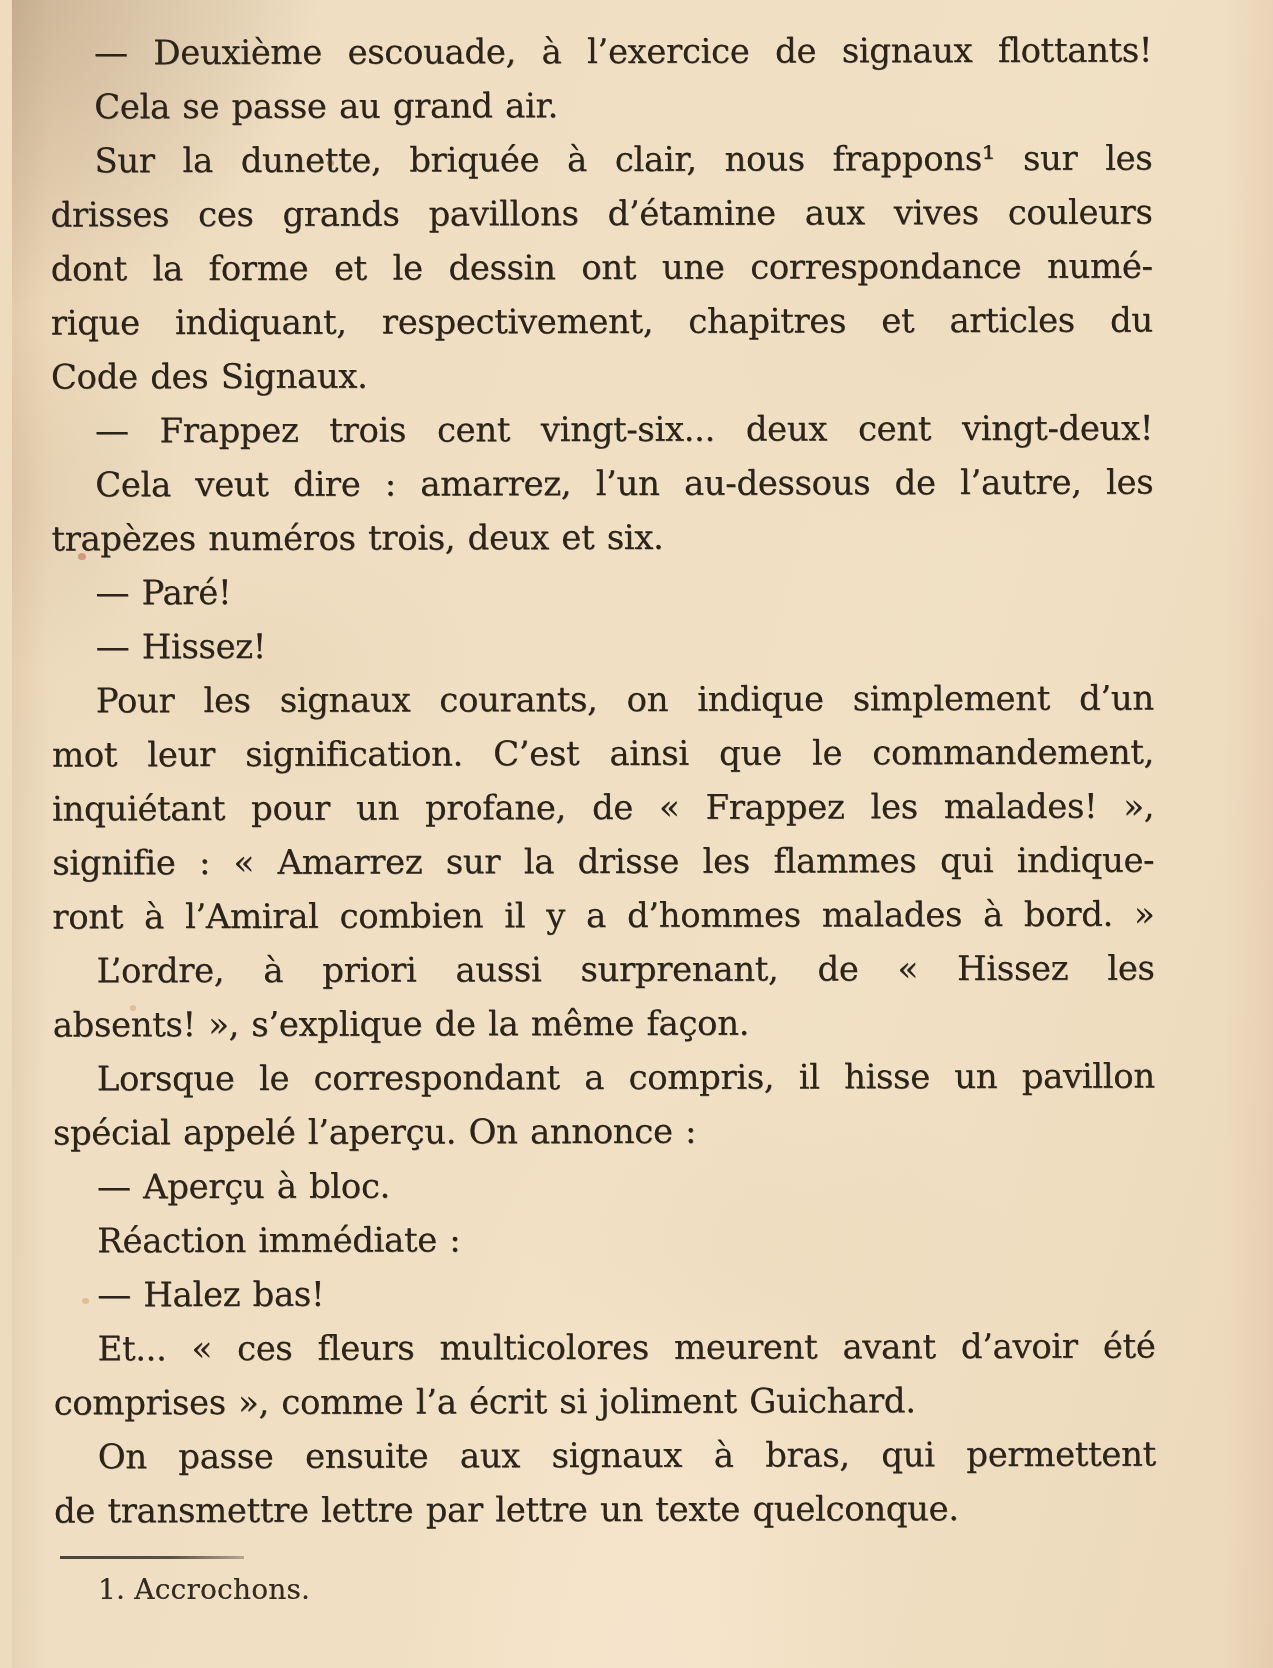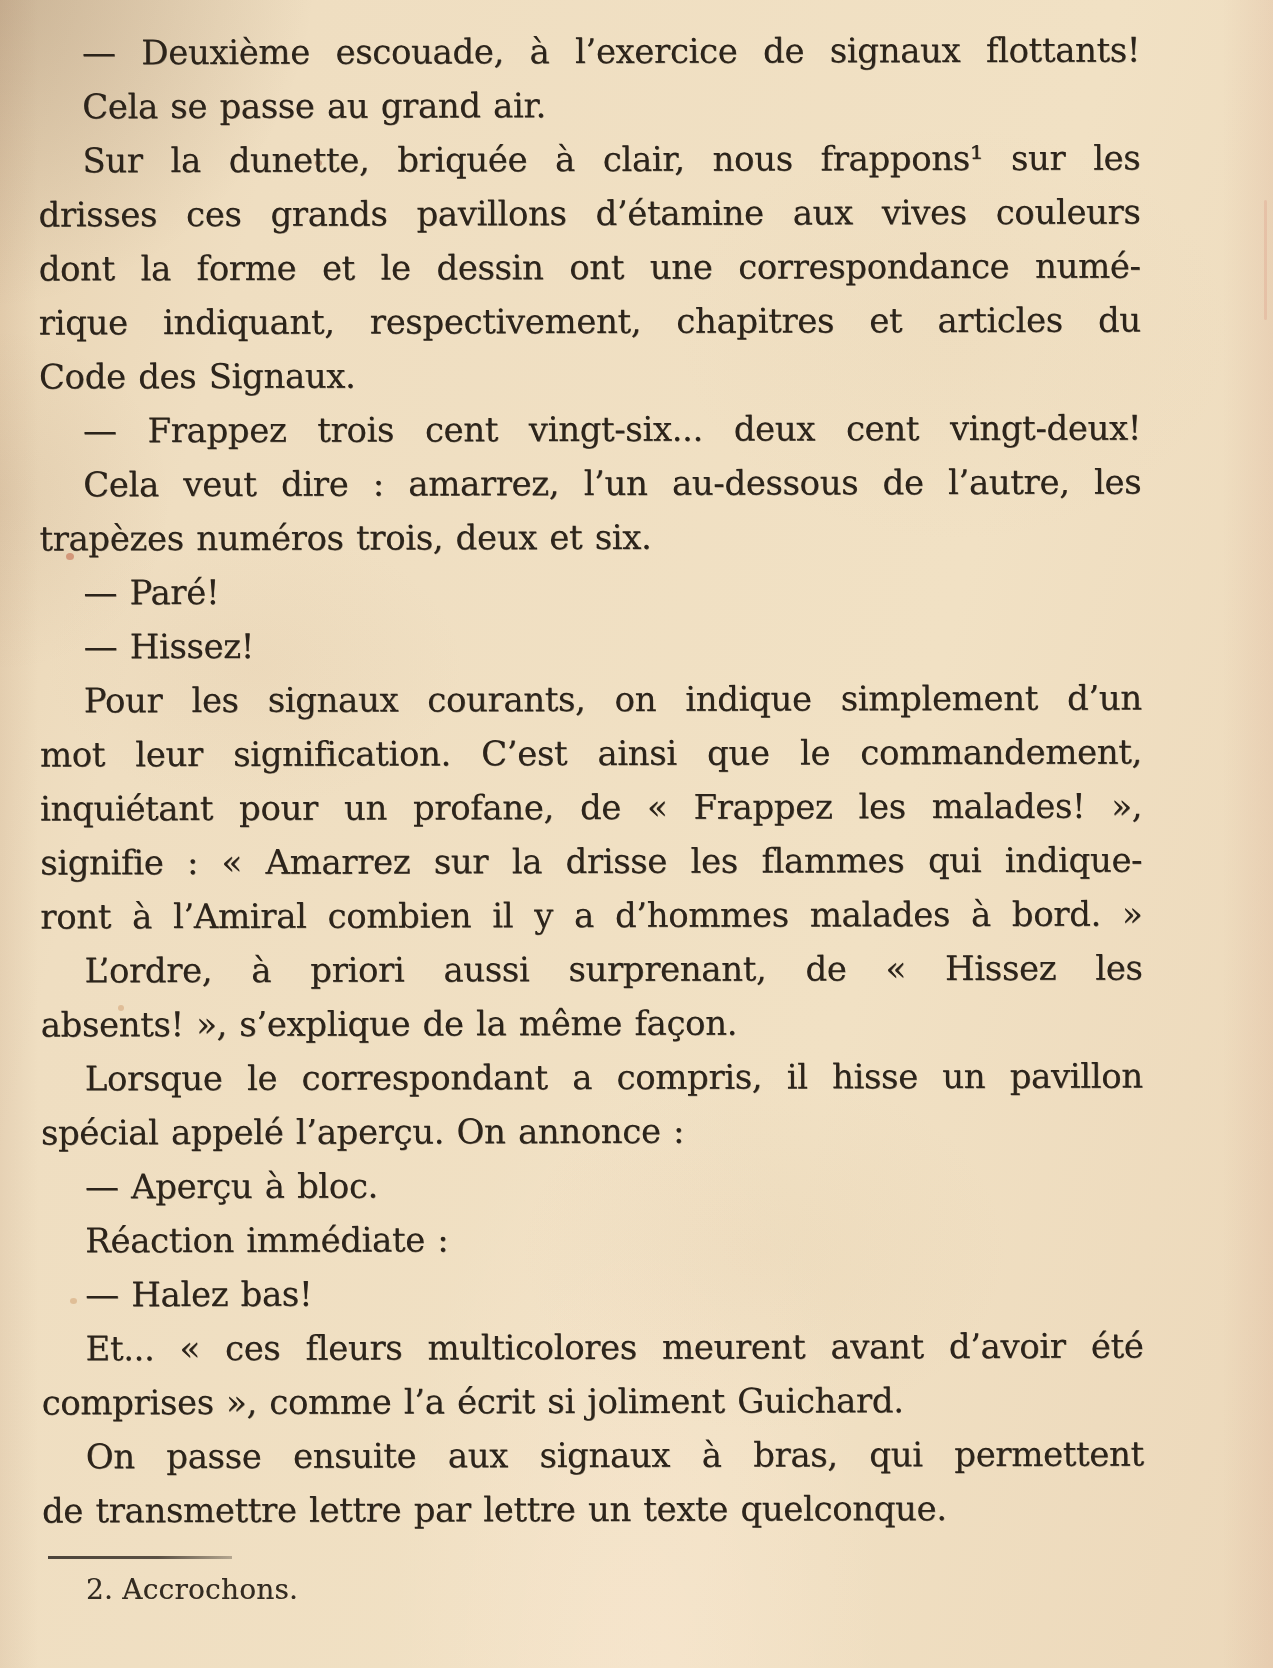--- a/index.html
+++ b/index.html
@@ -18,20 +18,21 @@
   .page {
     position: absolute;
     inset: 0;
     background:
       radial-gradient(circle at -2% -2%, rgba(82,52,34,0.22), rgba(82,52,34,0.0) 16%),
       radial-gradient(circle at 0% 30%, rgba(120,80,50,0.07), transparent 10%),
       radial-gradient(ellipse at 50% 104%, rgba(255,236,220,0.35), transparent 28%),
       linear-gradient(to right, rgba(150,100,70,0.10) 0%, rgba(150,100,70,0.0) 3%),
       linear-gradient(to left, rgba(190,120,100,0.12) 0%, rgba(190,120,100,0.0) 4%),
       linear-gradient(105deg, #e8d3b2 0%, #efdec1 18%, #f1e1c4 65%, #ecd8ba 100%);
+    margin-left: 12px;
   }
   .texture {
     position: absolute;
     inset: 0;
     background:
       radial-gradient(ellipse 300px 200px at 20% 40%, rgba(205,170,130,0.10), transparent 70%),
       radial-gradient(ellipse 400px 300px at 75% 20%, rgba(210,180,140,0.08), transparent 70%),
       radial-gradient(ellipse 350px 260px at 60% 75%, rgba(205,170,130,0.09), transparent 70%);
   }
   .stain {
@@ -123,14 +124,14 @@
       <div class="line indent">— Aperçu à bloc.</div>
       <div class="line indent">Réaction immédiate :</div>
       <div class="line indent">— Halez bas!</div>
       <div class="line indent just">Et... « ces fleurs multicolores meurent avant d’avoir été</div>
       <div class="line">comprises », comme l’a écrit si joliment Guichard.</div>
       <div class="line indent just">On passe ensuite aux signaux à bras, qui permettent</div>
       <div class="line">de transmettre lettre par lettre un texte quelconque.</div>
     </div>
 
   <div class="footnote-rule"></div>
-  <div class="footnote">2. Accrochons.</div>
+  <div class="footnote">1. Accrochons.</div>
 </div>
 
 </body></html>

